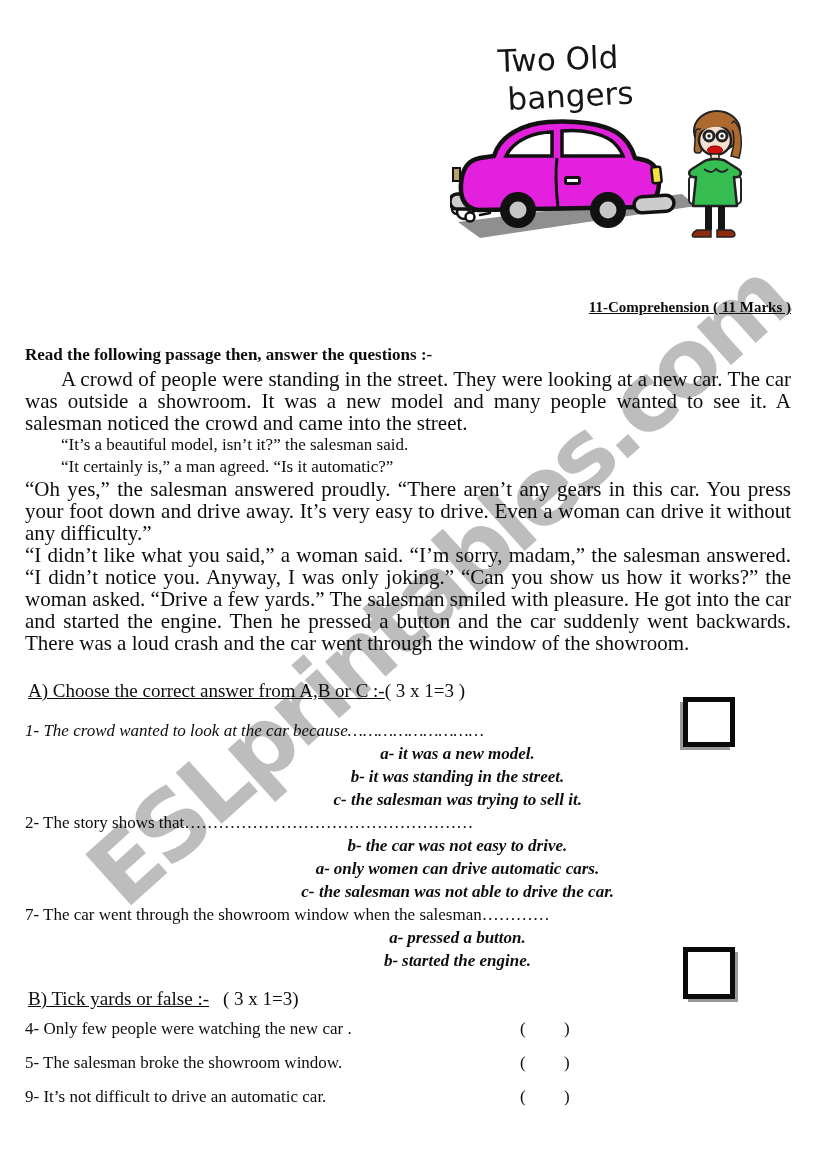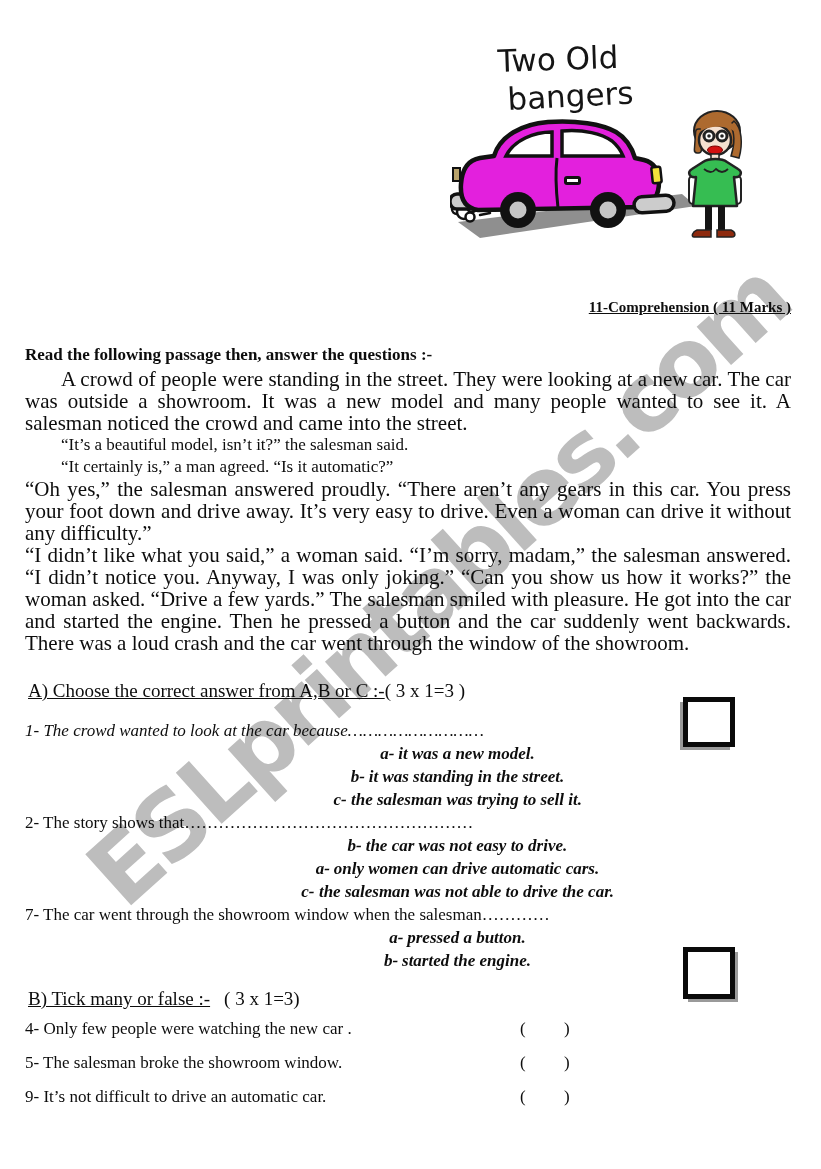--- a/index.html
+++ b/index.html
@@ -135,21 +135,21 @@
         <div class="option"><span class="opt-label">c-</span><span>the salesman was not able to drive the car.</span></div>
       </div>
 
       <div class="question">
         <div class="stem">7- The car went through the showroom window when the salesman…………</div>
         <div class="option"><span class="opt-label">a-</span><span>pressed a button.</span></div>
         <div class="option"><span class="opt-label">b-</span><span>started the engine.</span></div>
       </div>
 
       <div class="sec-heading secb">
-        <span class="underl">B) Tick many or false :-</span><span class="marks">( 3 x 1=3)</span>
+        <span class="underl">B) Tick yards or false :-</span><span class="marks">( 3 x 1=3)</span>
       </div>
 
       <div class="tf-row r1">
         <span>4- Only few people were watching the new car .</span>
         <span class="bracket">(         )</span>
       </div>
       <div class="tf-row r2">
         <span>5- The salesman broke the showroom window.</span>
         <span class="bracket">(         )</span>
       </div>

